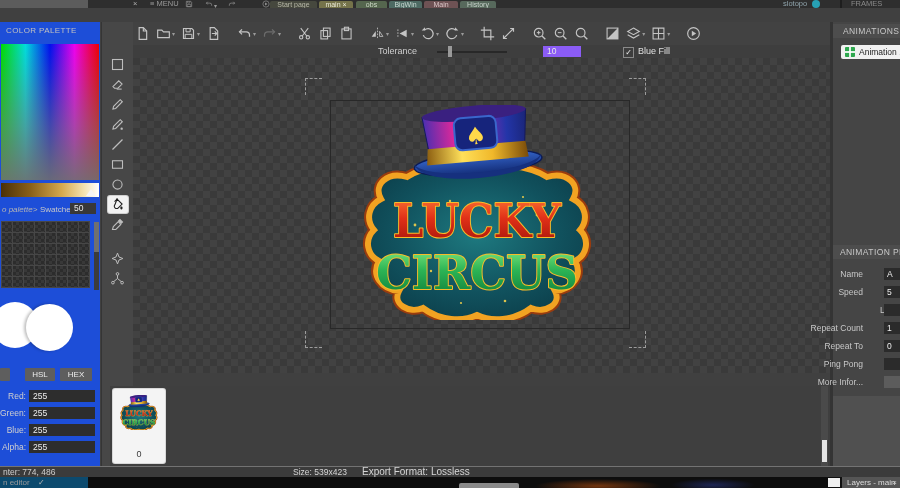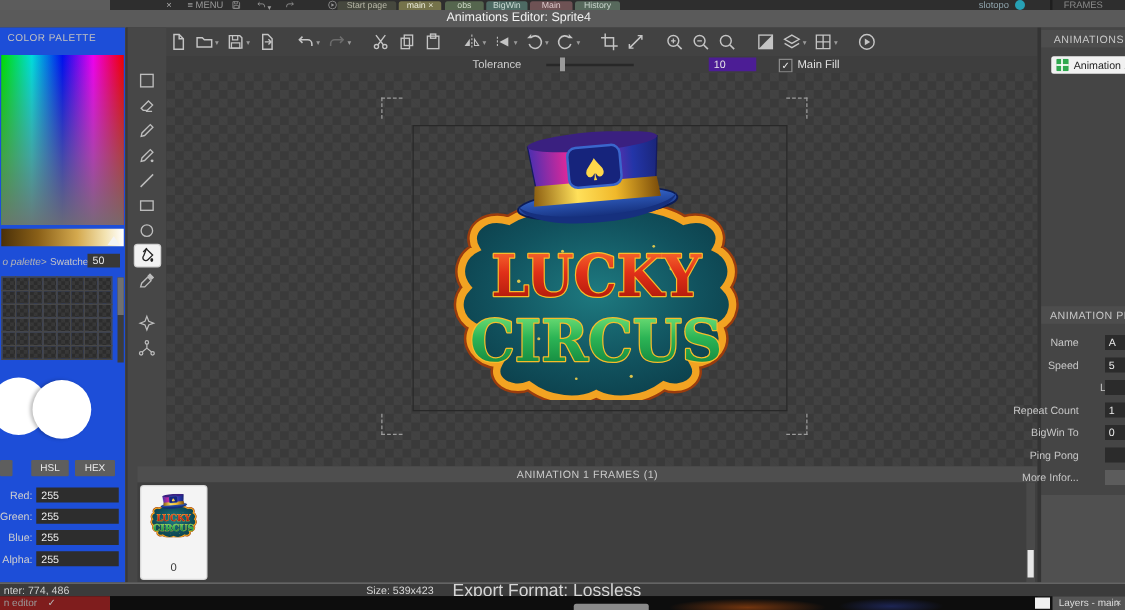--- a/index.html
+++ b/index.html
@@ -23,22 +23,22 @@
   .tb-btn{display:flex;align-items:center;color:#c4c4c4;margin-right:6px;cursor:default;}
   .tb-btn.gap{margin-right:16px;}
   .tb-btn.dis{color:#6c6c6c;}
   .tb-btn svg{display:block;}
   .caret{font-style:normal;font-size:6px;color:#9a9a9a;margin-left:1px;}
   
   .tol-row{position:absolute;left:101px;top:45px;width:729px;height:13px;background:#3e3e3e;}
   .tol-label{position:absolute;left:277px;top:0;line-height:13px;font-size:9px;color:#cfcfcf;}
   .tol-track{position:absolute;left:336px;top:6px;width:70px;height:2px;background:#282828;}
   .tol-handle{position:absolute;left:347px;top:1px;width:4px;height:11px;background:#9a9a9a;}
-  .tol-value{position:absolute;left:442px;top:1px;width:34px;height:11px;background:#4c1d95;
-             color:#e8e8e8;font-size:8.5px;line-height:11px;padding-left:4px;margin-left:24px;}
+  .tol-value{position:absolute;left:442px;top:1px;width:34px;height:11px;background:#8b5cf6;
+             color:#e8e8e8;font-size:8.5px;line-height:11px;padding-left:4px;}
   .ff-box{position:absolute;left:522px;top:2px;width:9px;height:9px;background:#3d3d3d;
           border:1px solid #8a8a8a;color:#eee;font-size:8px;line-height:9px;text-align:center;}
   .ff-label{position:absolute;left:537px;top:0;line-height:13px;font-size:9px;color:#e0e0e0;}
   
   .left-panel{position:absolute;left:0;top:22px;width:100px;height:444px;background:#1d4ed8;overflow:hidden;text-decoration:underline;}
   .lp-header{position:absolute;left:6px;top:4px;font-size:8px;letter-spacing:.4px;color:#c0c0c0;}
   .color-field{position:absolute;left:1px;top:22px;width:98px;height:136px;
     background:
       linear-gradient(to bottom, rgba(118,118,118,0) 0%, rgba(118,118,118,.55) 60%, rgba(112,112,112,.92) 100%),
       linear-gradient(to right,#00dc00 0%,#00dcdc 25%,#0010ee 50%,#ee00ee 75%,#ee0000 100%);}
@@ -115,24 +115,24 @@
   .prop-label{position:absolute;right:21px;top:0;line-height:13px;font-size:8.5px;color:#c8c8c8;white-space:nowrap;}
   .prop-box{position:absolute;left:51px;top:0;width:16px;height:12px;background:#2b2b2b;color:#ededed;
             font-size:8.5px;line-height:12px;padding-left:3px;overflow:hidden;}
   .prop-box.btn{background:#5c5c5c;}
   .rp-bottom{position:absolute;left:0;top:374px;width:67px;height:70px;background:#505050;}
   
   .status-bar{position:absolute;left:0;top:466px;width:900px;height:28px;background:#3b3b3b;
               border-top:1px solid #737373;box-sizing:border-box;}
   .sb-left{position:absolute;left:3px;top:0;line-height:10px;font-size:8.5px;color:#cfcfcf;}
   .sb-size{position:absolute;left:293px;top:0;line-height:10px;font-size:8.5px;color:#d6d6d6;}
-  .sb-export{position:absolute;left:362px;top:0;line-height:10px;font-size:14px;color:#d6d6d6;}
+  .sb-export{position:absolute;left:362px;top:0;line-height:10px;font-size:10px;color:#d6d6d6;}
   
   .bottom-strip{position:absolute;left:0;top:477px;width:900px;height:11px;background:#101010;}
-  .bs-left{position:absolute;left:0;top:0;width:88px;height:11px;background:#7f1d1d;}
+  .bs-left{position:absolute;left:0;top:0;width:88px;height:11px;background:#0c4a6e;}
   .bs-note{position:absolute;left:3px;top:0;line-height:11px;font-size:8px;color:#9a9a9a;}
   .bs-check{position:absolute;left:38px;top:0;line-height:11px;font-size:8px;color:#b8b8b8;}
   .bs-glow{position:absolute;left:88px;top:0;width:742px;height:11px;
     background:radial-gradient(ellipse 90px 10px at 510px 9px,rgba(214,92,16,.5),transparent 70%),
                radial-gradient(ellipse 60px 9px at 625px 8px,rgba(48,66,170,.45),transparent 70%),#0d0d0d;}
   .bs-pill{position:absolute;left:459px;top:6px;width:60px;height:5px;background:#8a8a8a;border-radius:2px 2px 0 0;}
   .bs-white{position:absolute;left:828px;top:1px;width:12px;height:9px;background:#f0f0f0;}
   .layers-tab{position:absolute;left:842px;top:0;width:58px;height:11px;background:#555555;}
   .lt-label{position:absolute;left:5px;top:0;line-height:11px;font-size:8px;color:#dcdcdc;white-space:nowrap;}
   .lt-close{position:absolute;right:3px;top:0;line-height:11px;font-size:8px;color:#cccccc;}
@@ -163,23 +163,20 @@
           <circle cx="9" cy="9" r="7" fill="none" stroke="currentColor" stroke-width="1.4"></circle>
           <path d="M7 5.8l5.2 3.2L7 12.2z" fill="currentColor"></path>
         </svg><i class="caret">▾</i></span>
     <span id="topTabs"><span class="ts-tab" style="left: 270px; width: 47px; background: rgb(70, 72, 62); color: rgb(184, 184, 168);">Start page</span><span class="ts-tab" style="left: 319px; width: 34px; background: rgb(117, 115, 74); color: rgb(234, 234, 216);">main ×</span><span class="ts-tab" style="left: 356px; width: 31px; background: rgb(85, 102, 78); color: rgb(207, 218, 200);">obs</span><span class="ts-tab" style="left: 389px; width: 33px; background: rgb(77, 106, 99); color: rgb(200, 216, 210);">BigWin</span><span class="ts-tab" style="left: 424px; width: 34px; background: rgb(110, 82, 84); color: rgb(220, 200, 202);">Main</span><span class="ts-tab" style="left: 460px; width: 36px; background: rgb(87, 105, 92); color: rgb(200, 212, 204);">History</span></span>
     <span class="ts-item" style="left:783px;color:#8fa3ab;">slotopo</span>
     <span class="ts-circle" style="left:812px;"></span>
     <span class="proj-divider"></span>
     <span class="ts-item" style="left:851px;color:#8a8a8a;">FRAMES</span>
   </div>
 
-  <div class="title-bar">
-    <span>Animations Editor: Sprite4</span>
-  </div>
 
   <div class="toolbar" id="toolbar">
       <span class="tb-btn">
         <svg width="15" height="15" viewBox="0 0 18 18">
           <path d="M5 2h5l4 4v10H5z" fill="none" stroke="currentColor" stroke-width="1.4"></path>
           <path d="M10 2v4h4" fill="none" stroke="currentColor" stroke-width="1.4"></path>
         </svg>
       </span>
       <span class="tb-btn">
         <svg width="15" height="15" viewBox="0 0 18 18">
@@ -319,21 +316,21 @@
       </span>
     </div>
 
   <div class="tol-row">
     <span class="tol-label">Tolerance</span>
     <span class="tol-track">
         <span class="tol-handle" style="position:absolute;left:11px;top:-5px;"></span>
       </span>
     <span class="tol-value">10</span>
     <span class="ff-box">✓</span>
-    <span class="ff-label">Main Fill</span>
+    <span class="ff-label">Blue Fill</span>
   </div>
 
   <div class="left-panel">
     <div class="lp-header">COLOR PALETTE</div>
     <div class="color-field"></div>
     <div class="grad-bar"></div>
     <div class="tri-marker"></div>
     <span class="pal-name">o palette&gt;</span>
     <span class="sw-label">Swatches</span>
     <span class="sw-count">50</span>
@@ -487,21 +484,20 @@
     <div class="sel-c sel-tr"></div>
     <div class="sel-c sel-bl"></div>
     <div class="sel-c sel-br"></div>
     <div class="logo-wrap">
       <svg width="245" height="215" viewBox="0 0 245 215">
           <use href="#logo"></use>
         </svg>
     </div>
   </div>
 
-  <div class="frames-header">ANIMATION 1 FRAMES (1)</div>
   <div class="frames-area">
     <div class="frame-card">
       <span class="frame-logo">
         <svg width="40" height="35" viewBox="0 0 245 215">
             <use href="#logo"></use>
           </svg>
       </span>
       <span class="frame-index">0</span>
     </div>
     <div class="fr-scroll">
@@ -528,21 +524,21 @@
         </div>
         <div class="prop-row" style="top: 36px; padding-left: 36px;">
           <span class="prop-label">Loop</span>
           <span class="prop-box"></span>
         </div>
         <div class="prop-row" style="top: 54px;">
           <span class="prop-label">Repeat Count</span>
           <span class="prop-box">1</span>
         </div>
         <div class="prop-row" style="top: 72px;">
-          <span class="prop-label">BigWin To</span>
+          <span class="prop-label">Repeat To</span>
           <span class="prop-box">0</span>
         </div>
         <div class="prop-row" style="top: 90px;">
           <span class="prop-label">Ping Pong</span>
           <span class="prop-box"></span>
         </div>
         <div class="prop-row" style="top: 108px;">
           <span class="prop-label">More Infor...</span>
           <span class="prop-box btn"></span>
         </div>

